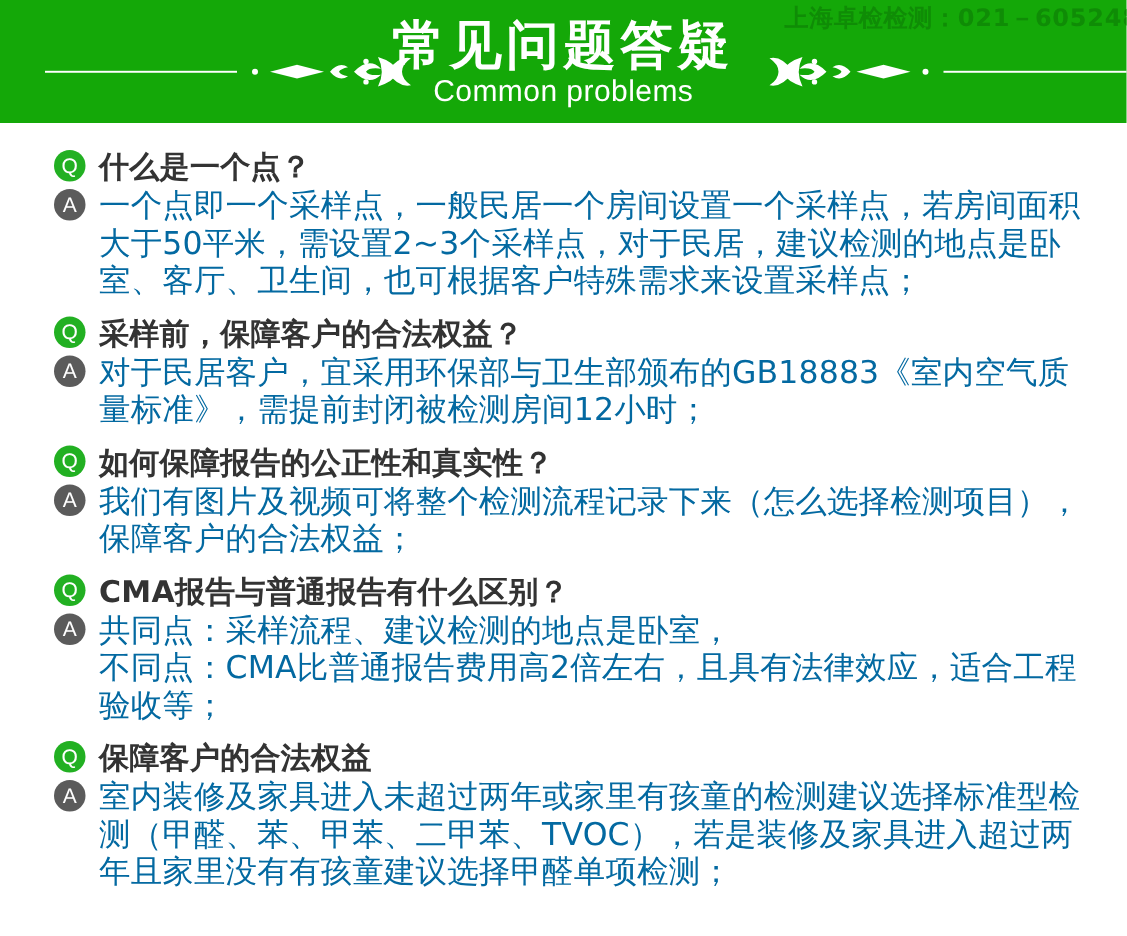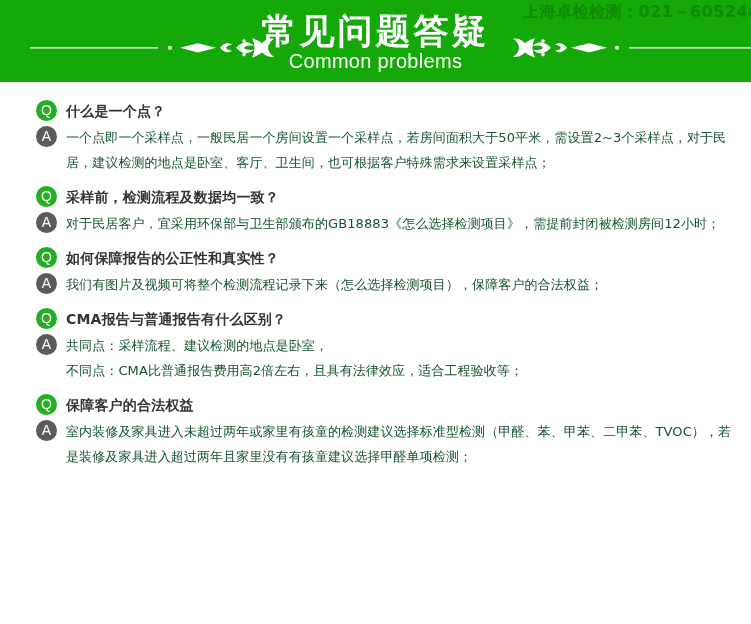--- a/index.html
+++ b/index.html
@@ -118,32 +118,32 @@
     font-weight: normal;
     line-height: 21px;
     text-align: center;
     font-family: "Liberation Sans", sans-serif;
   }
   .badge-q { background: #22b022; top: 0px; }
   .badge-a { background: #5b5b5b; top: 1px; }
 
   .q-text {
     display: block;
-    font-size: 14px;
+    font-size: 20px;
     font-weight: bold;
     color: #333333;
     line-height: 22px;
     letter-spacing: 0.2px;
     font-family: "DejaVu Sans", "Liberation Sans", sans-serif;
   }
 
   .a-text {
     display: block;
-    font-size: 13px;
-    color: #14532d;
+    font-size: 21px;
+    color: #0369a1;
     line-height: 25px;
     letter-spacing: 0.1px;
     white-space: pre-line;
     font-family: "DejaVu Sans", "Liberation Sans", sans-serif;
   }
 </style>
 </head>
 <body>
 
 <div class="banner">
@@ -193,25 +193,25 @@
     </div>
     <div class="a-row">
       <span class="badge badge-a">A</span>
       <span class="a-text">一个点即一个采样点，一般民居一个房间设置一个采样点，若房间面积大于50平米，需设置2~3个采样点，对于民居，建议检测的地点是卧室、客厅、卫生间，也可根据客户特殊需求来设置采样点；</span>
     </div>
   </div>
 
   <div class="qa-block">
     <div class="q-row">
       <span class="badge badge-q">Q</span>
-      <span class="q-text">采样前，检测流程及数据均一致？</span>
-    </div>
-    <div class="a-row">
-      <span class="badge badge-a">A</span>
-      <span class="a-text">对于民居客户，宜采用环保部与卫生部颁布的GB18883《怎么选择检测项目》，需提前封闭被检测房间12小时；</span>
+      <span class="q-text">采样前，保障客户的合法权益？</span>
+    </div>
+    <div class="a-row">
+      <span class="badge badge-a">A</span>
+      <span class="a-text">对于民居客户，宜采用环保部与卫生部颁布的GB18883《室内空气质量标准》，需提前封闭被检测房间12小时；</span>
     </div>
   </div>
 
   <div class="qa-block">
     <div class="q-row">
       <span class="badge badge-q">Q</span>
       <span class="q-text">如何保障报告的公正性和真实性？</span>
     </div>
     <div class="a-row">
       <span class="badge badge-a">A</span>

